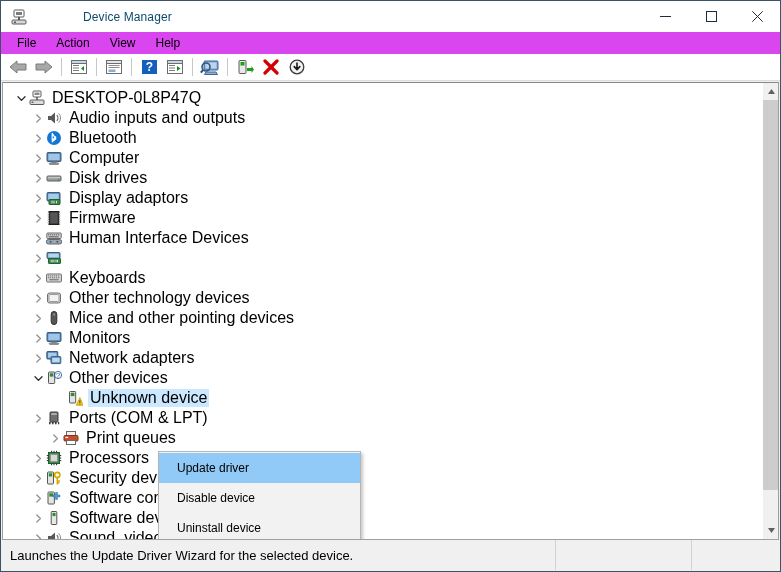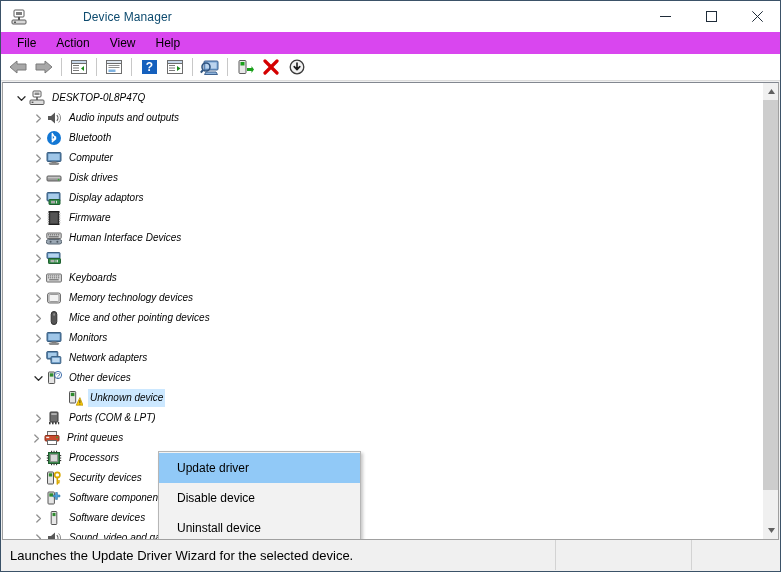--- a/index.html
+++ b/index.html
@@ -105,24 +105,23 @@
   .twisty {
     width: 16px; height: 20px; flex: none;
     display: flex; align-items: center; justify-content: center;
   }
   .row-icon {
     width: 16px; height: 16px; flex: none;
     margin-right: 5px;
     position: relative;
   }
   .row-label {
-    font-size: 10px; color: #000000;
+    font-size: 16px; color: #000000;
     line-height: 16px;
     padding: 1px 2px;
-    font-style: italic;
   }
   .row.selected .row-label {
     background: #cce8ff;
     color: #000000;
   }
 
   
   #vscroll {
     position: absolute; right: 0; top: 0;
     width: 16px; height: 456px;
@@ -492,21 +491,21 @@
         <div class="row" style="padding-left:27px">
           <span class="twisty">
             <svg width="9" height="9" viewBox="0 0 9 9">
               <path d="M2.8 1 L6.4 4.5 L2.8 8" fill="none" stroke="#909090" stroke-width="1.3" stroke-linecap="round" stroke-linejoin="round"></path>
             </svg>
           </span>
           <span class="row-icon"><svg width="16" height="16" viewBox="0 0 16 16">
               <rect x="1.5" y="3" width="13" height="10" rx="2" fill="#d8d8d8" stroke="#6f6f6f"></rect>
               <rect x="3" y="4.5" width="10" height="7" rx="1.2" fill="#f2f2f2" stroke="#9a9a9a"></rect>
             </svg></span>
-          <span class="row-label">Memory technology devices</span>
+          <span class="row-label">Other technology devices</span>
         </div>
         <div class="row" style="padding-left:27px">
           <span class="twisty">
             <svg width="9" height="9" viewBox="0 0 9 9">
               <path d="M2.8 1 L6.4 4.5 L2.8 8" fill="none" stroke="#909090" stroke-width="1.3" stroke-linecap="round" stroke-linejoin="round"></path>
             </svg>
           </span>
           <span class="row-icon"><svg width="16" height="16" viewBox="0 0 16 16">
               <rect x="5.2" y="1.5" width="5.6" height="13" rx="2.8" fill="#565656" stroke="#303030"></rect>
               <rect x="7.6" y="3.2" width="0.9" height="2.6" rx="0.45" fill="#c8c8c8"></rect>
@@ -578,21 +577,21 @@
               <rect x="5.3" y="3.3" width="5.4" height="1.5" fill="#c2c2c2"></rect>
               <g fill="#3c3c3c">
                 <rect x="3" y="12" width="1.6" height="2.3"></rect>
                 <rect x="6" y="12" width="1.6" height="2.3"></rect>
                 <rect x="9" y="12" width="1.6" height="2.3"></rect>
                 <rect x="12" y="12" width="1.2" height="2.3"></rect>
               </g>
             </svg></span>
           <span class="row-label">Ports (COM &amp; LPT)</span>
         </div>
-        <div class="row" style="padding-left:25px">
+        <div class="row" style="padding-left:44px">
           <span class="twisty">
             <svg width="9" height="9" viewBox="0 0 9 9">
               <path d="M2.8 1 L6.4 4.5 L2.8 8" fill="none" stroke="#909090" stroke-width="1.3" stroke-linecap="round" stroke-linejoin="round"></path>
             </svg>
           </span>
           <span class="row-icon"><svg width="16" height="16" viewBox="0 0 16 16">
               <rect x="3.5" y="1.5" width="9" height="4" fill="#f0f0f0" stroke="#6a6a6a"></rect>
               <rect x="1" y="5.5" width="14" height="5.5" rx="1" fill="#c94b2e" stroke="#8a2f19"></rect>
               <rect x="2.2" y="6.8" width="3" height="1.3" fill="#f2f2f2"></rect>
               <circle cx="13" cy="7.4" r="0.8" fill="#2ca82c"></circle>

